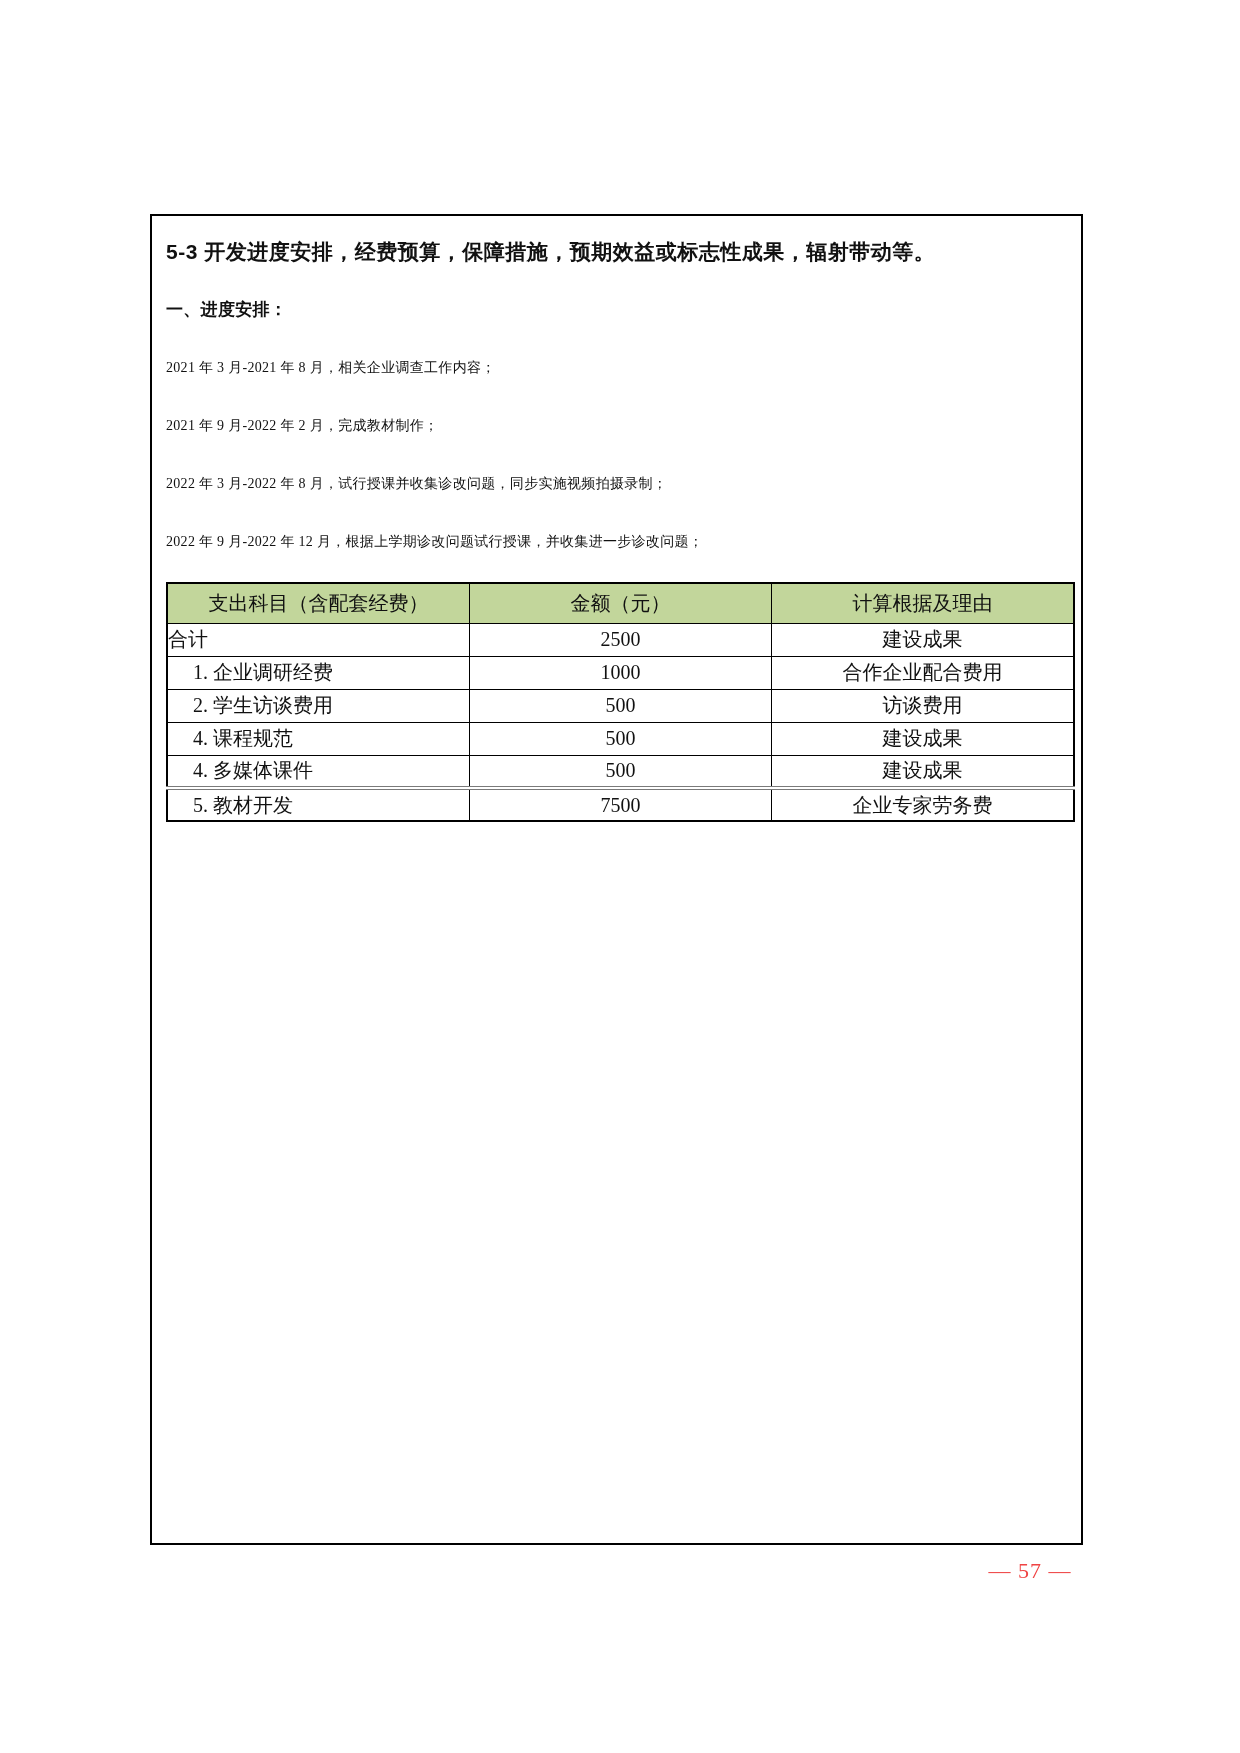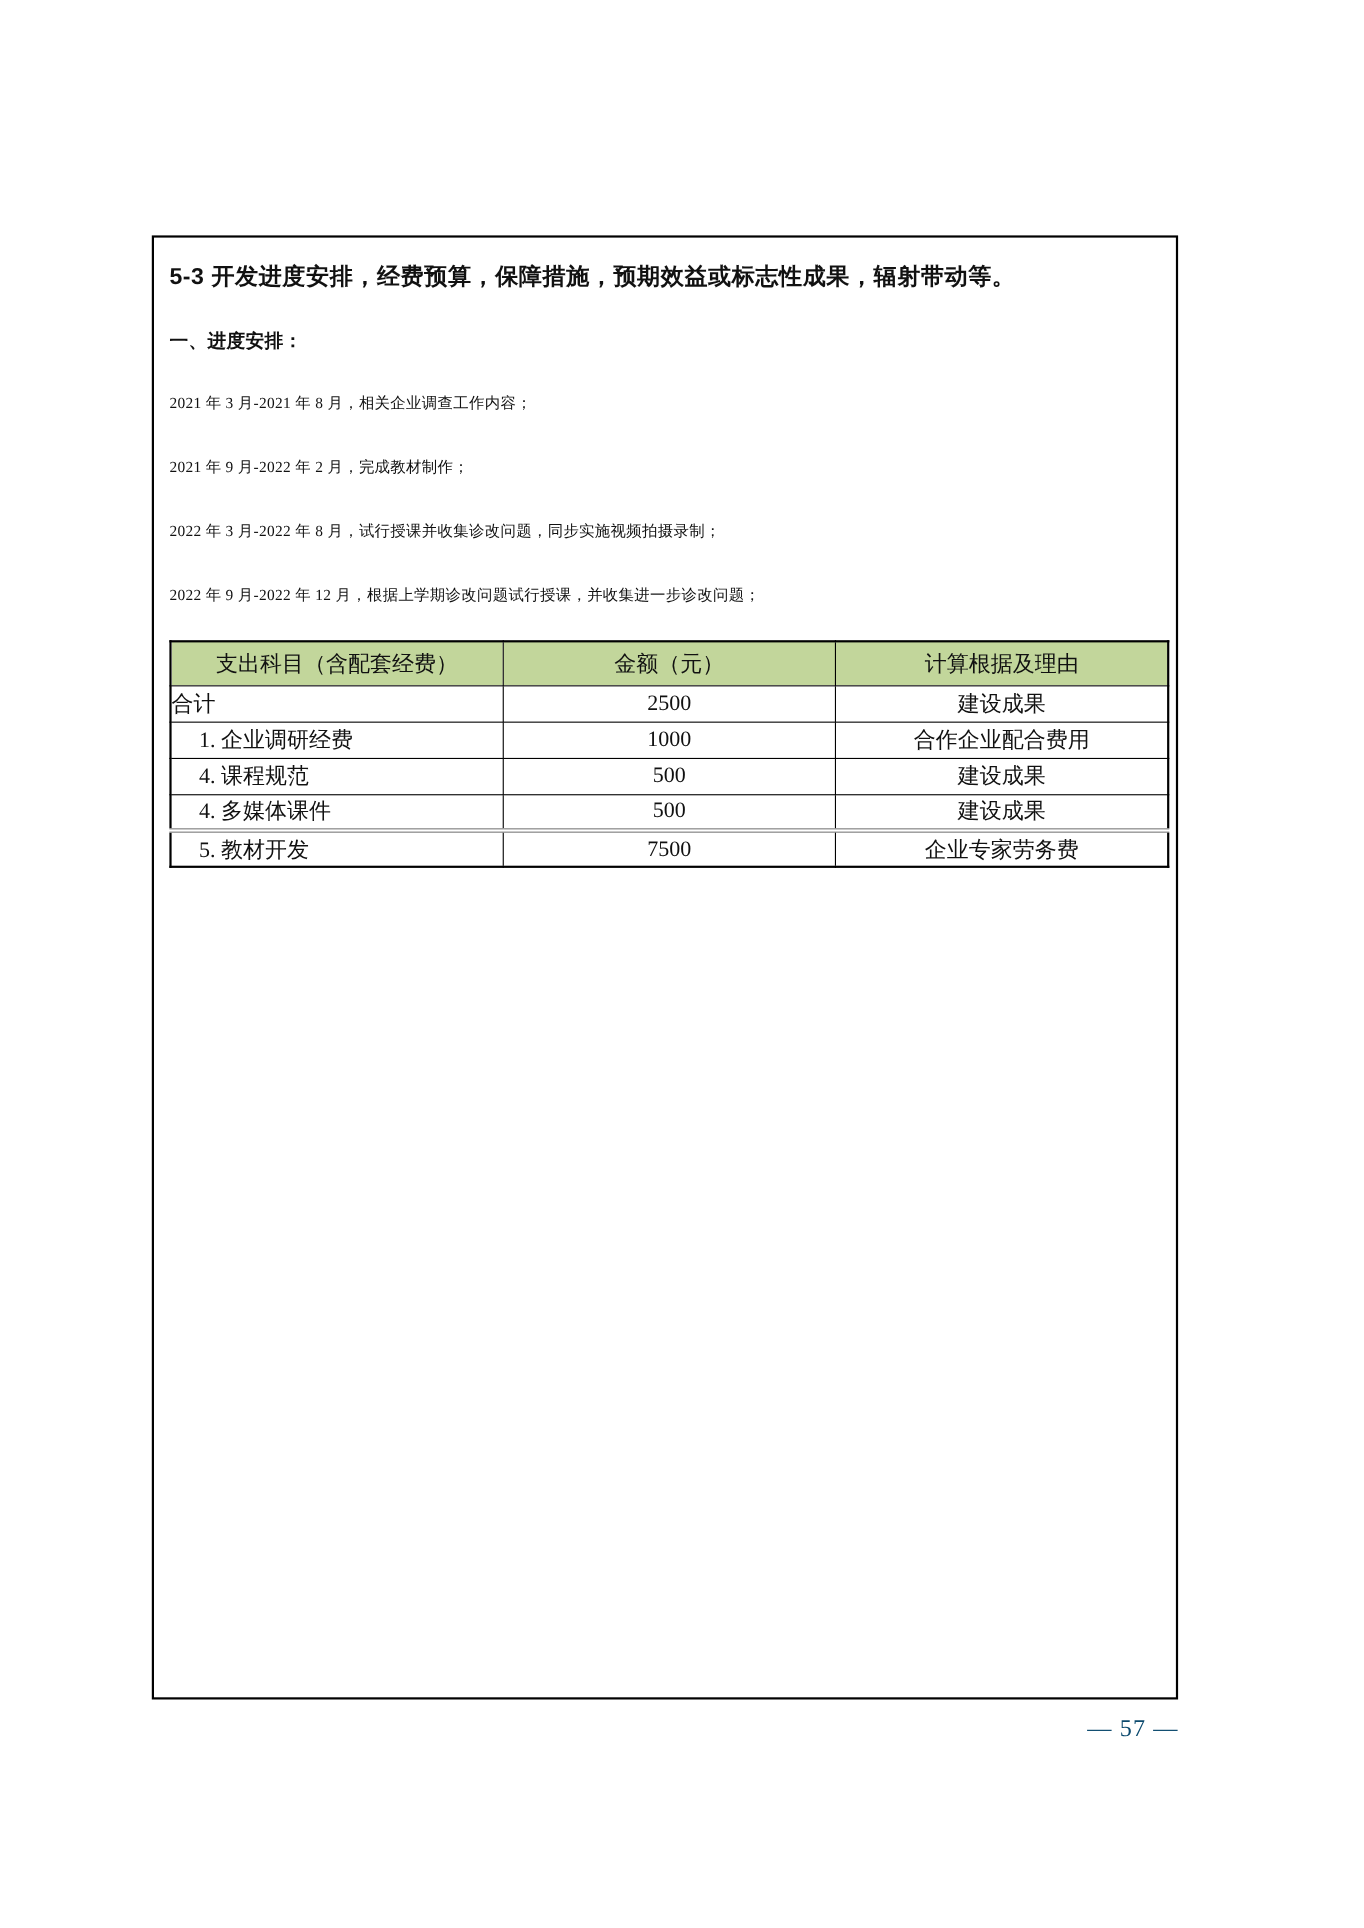--- a/index.html
+++ b/index.html
@@ -7,21 +7,21 @@
   .page {
     position:relative;
     width:1240px; height:1753px;
     background:#ffffff;
     font-family:"Liberation Serif","DejaVu Serif",serif;
     color:#111111;
     overflow:hidden;
   }
   .form-box {
     position:absolute;
-    left:138px; top:214px;
+    left:150px; top:214px;
     width:933px; height:1331px;
     border:2px solid #000000;
     padding:22px 10px 0 14px;
   }
   .section-title {
     font-family:"Liberation Sans","DejaVu Sans",sans-serif;
     font-weight:bold;
     font-size:21px;
     line-height:28px;
     letter-spacing:0.5px;
@@ -72,21 +72,21 @@
   table.budget-table tbody tr:last-child td {
     border-top:4px double #7a7a7a;
   }
   .page-number {
     position:absolute;
     left:965px; top:1558px;
     width:130px;
     text-align:center;
     font-size:22px;
     letter-spacing:1px;
-    color:#0c4a6e;
+    color:#ef4444;
   }
 </style>
 </head>
 <body>
 
 <div class="page">
 
   <div class="form-box">
 
     <div class="section-title">5-3 开发进度安排，经费预算，保障措施，预期效益或标志性成果，辐射带动等。</div>
@@ -112,20 +112,25 @@
           <td>合计</td>
           <td>2500</td>
           <td>建设成果</td>
         </tr>
         <tr>
           <td>1. 企业调研经费</td>
           <td>1000</td>
           <td>合作企业配合费用</td>
         </tr>
         <tr>
+          <td>2. 学生访谈费用</td>
+          <td>500</td>
+          <td>访谈费用</td>
+        </tr>
+        <tr>
           <td>4. 课程规范</td>
           <td>500</td>
           <td>建设成果</td>
         </tr>
         <tr>
           <td>4. 多媒体课件</td>
           <td>500</td>
           <td>建设成果</td>
         </tr>
         <tr>

